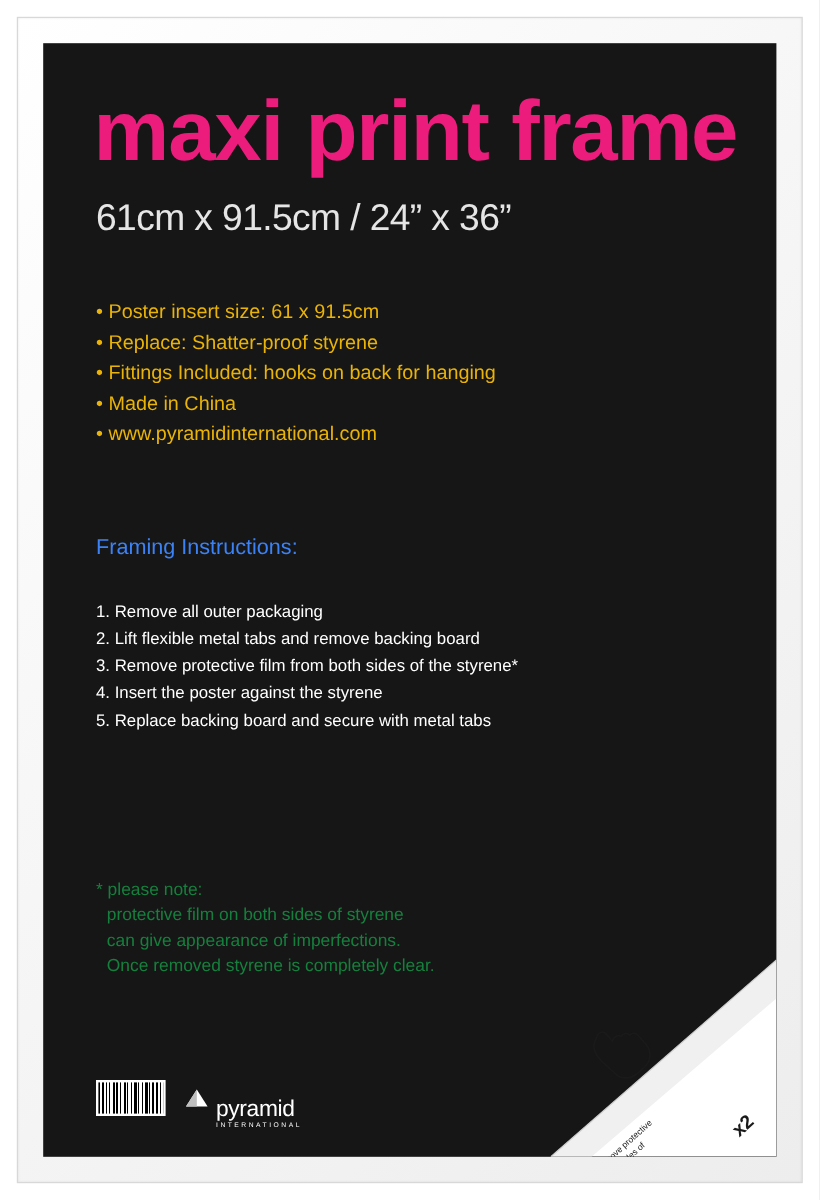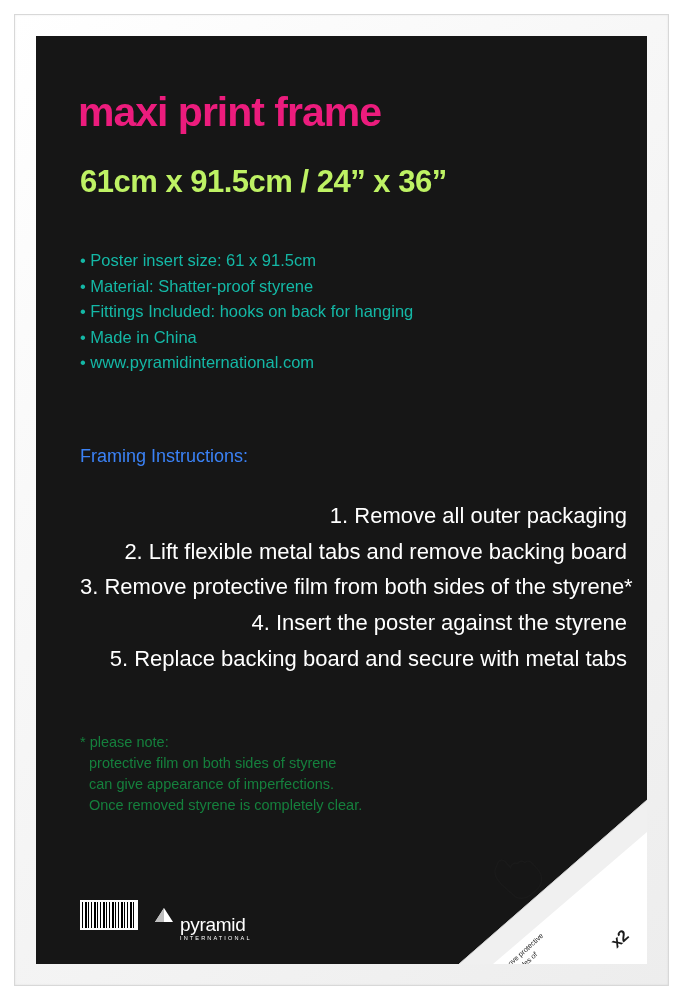--- a/index.html
+++ b/index.html
@@ -44,46 +44,46 @@
     width: 611px;
     height: 928px;
     background: #161616;
     box-sizing: border-box;
     overflow: hidden;
   }
 
   .title {
     position: absolute;
     left: 42px;
-    top: 56px;
+    top: 38px;
     right: 20px;
     color: #ec1c7d;
-    font-size: 41px;
+    font-size: 71px;
     font-weight: bold;
     letter-spacing: -1px;
     line-height: 1;
   }
   .subtitle {
     position: absolute;
     left: 44px;
     top: 130px;
     right: 20px;
-    color: #bef264;
+    color: #e5e5e5;
     font-size: 31px;
-    font-weight: bold;
+    font-weight: normal;
     letter-spacing: -0.5px;
     line-height: 1;
   }
 
   .specs {
     position: absolute;
     left: 44px;
     top: 212px;
     right: 24px;
-    color: #14b8a6;
+    color: #eab308;
     font-size: 16.5px;
     line-height: 1.55;
   }
   .specs .spec-line {
     white-space: nowrap;
   }
 
   .instructions-heading {
     position: absolute;
     left: 44px;
@@ -92,23 +92,22 @@
     font-size: 18px;
     line-height: 1.2;
   }
 
   .steps {
     position: absolute;
     left: 44px;
     top: 462px;
     right: 20px;
     color: #ffffff;
-    font-size: 22px;
+    font-size: 14px;
     line-height: 1.62;
-    text-align: right;
   }
   .steps .step-line {
     white-space: nowrap;
   }
 
   .note {
     position: absolute;
     left: 44px;
     top: 696px;
     right: 20px;
@@ -208,21 +207,21 @@
 <div class="frame-outer">
   <div class="frame-border"></div>
 
   <div class="card">
 
     <div class="title">maxi print frame</div>
     <div class="subtitle">61cm x 91.5cm / 24” x 36”</div>
 
     <div class="specs">
       <div class="spec-line">• Poster insert size: 61 x 91.5cm</div>
-      <div class="spec-line">• Material: Shatter-proof styrene</div>
+      <div class="spec-line">• Replace: Shatter-proof styrene</div>
       <div class="spec-line">• Fittings Included: hooks on back for hanging</div>
       <div class="spec-line">• Made in China</div>
       <div class="spec-line">• www.pyramidinternational.com</div>
     </div>
 
     <div class="instructions-heading">Framing Instructions:</div>
 
     <div class="steps">
       <div class="step-line">1. Remove all outer packaging</div>
       <div class="step-line">2. Lift flexible metal tabs and remove backing board</div>

